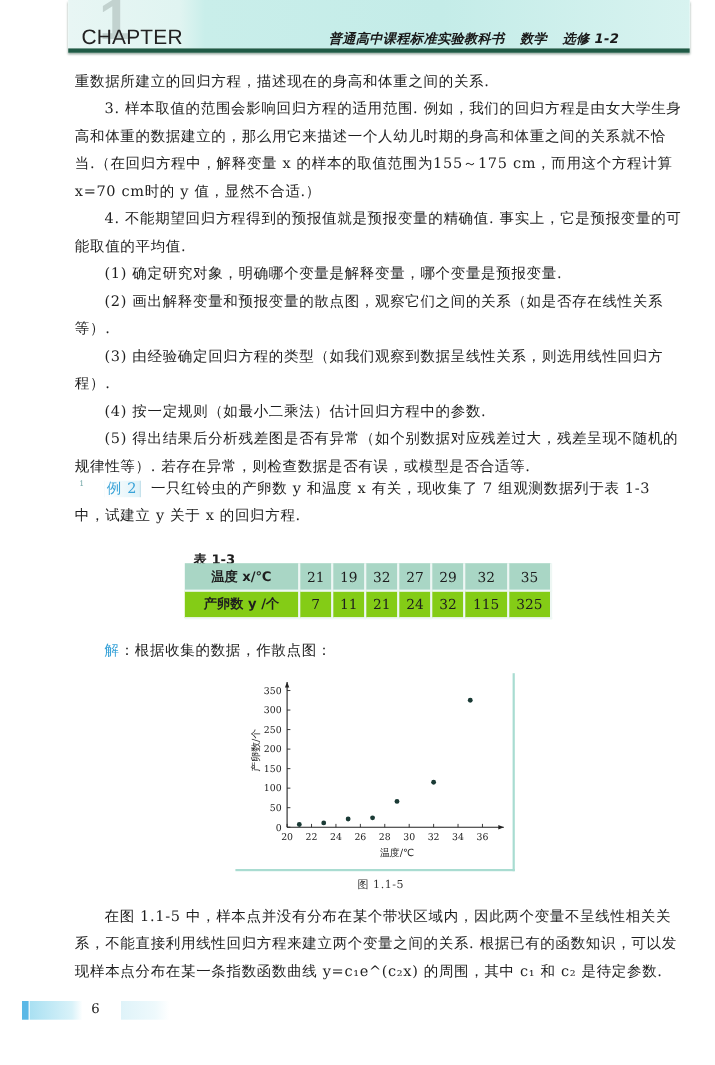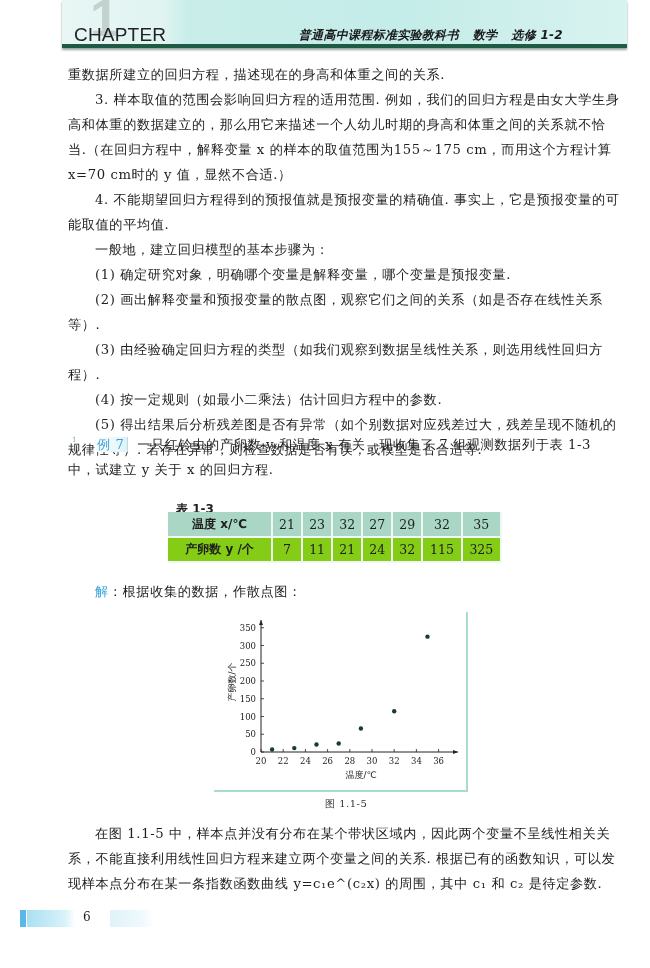--- a/index.html
+++ b/index.html
@@ -75,40 +75,39 @@
   <div class="chapter">CHAPTER</div>
   <div class="book-title">
     <span style="margin-left:0">普通高中课程标准实验教科书</span><span>数学</span><span>选修 1-2</span>
   </div>
 </div>
 
 <div class="text" style="top:62px;">
   <span class="p">重数据所建立的回归方程，描述现在的身高和体重之间的关系.</span>
   <span class="p indent">3. 样本取值的范围会影响回归方程的适用范围. 例如，我们的回归方程是由女大学生身高和体重的数据建立的，那么用它来描述一个人幼儿时期的身高和体重之间的关系就不恰当.（在回归方程中，解释变量 x 的样本的取值范围为155～175 cm，而用这个方程计算 x=70 cm时的 y 值，显然不合适.）</span>
   <span class="p indent">4. 不能期望回归方程得到的预报值就是预报变量的精确值. 事实上，它是预报变量的可能取值的平均值.</span>
-  <span class="p indent">一般地，建立回归模型的基本步骤为：</span>
   <span class="p indent">(1) 确定研究对象，明确哪个变量是解释变量，哪个变量是预报变量.</span>
   <span class="p indent">(2) 画出解释变量和预报变量的散点图，观察它们之间的关系（如是否存在线性关系等）.</span>
   <span class="p indent">(3) 由经验确定回归方程的类型（如我们观察到数据呈线性关系，则选用线性回归方程）.</span>
   <span class="p indent">(4) 按一定规则（如最小二乘法）估计回归方程中的参数.</span>
   <span class="p indent">(5) 得出结果后分析残差图是否有异常（如个别数据对应残差过大，残差呈现不随机的规律性等）. 若存在异常，则检查数据是否有误，或模型是否合适等.</span>
 </div>
 
 <div class="example-mark">1</div>
 <div class="text" style="top:432px;">
-  <span class="p indent"><span class="example-label">例 7</span>&nbsp;&nbsp;<span>一只红铃虫的产卵数 y 和温度 x 有关，现收集了 7 组观测数据列于表 1-3 中，试建立 y 关于 x 的回归方程.</span></span>
+  <span class="p indent"><span class="example-label">例 2</span>&nbsp;&nbsp;<span>一只红铃虫的产卵数 y 和温度 x 有关，现收集了 7 组观测数据列于表 1-3 中，试建立 y 关于 x 的回归方程.</span></span>
 </div>
 
 <div class="table-caption">表 1-3</div>
 <table class="data">
   <tbody>
       <tr class="r1">
     <td class="head">温度 x/℃</td>
     <td>21</td>
-    <td>23</td>
+    <td>19</td>
     <td>32</td>
     <td>27</td>
     <td>29</td>
     <td>32</td>
     <td>35</td>
   </tr>
   <tr class="r2">
     <td class="head">产卵数 y /个</td>
     <td>7</td>
     <td>11</td>

